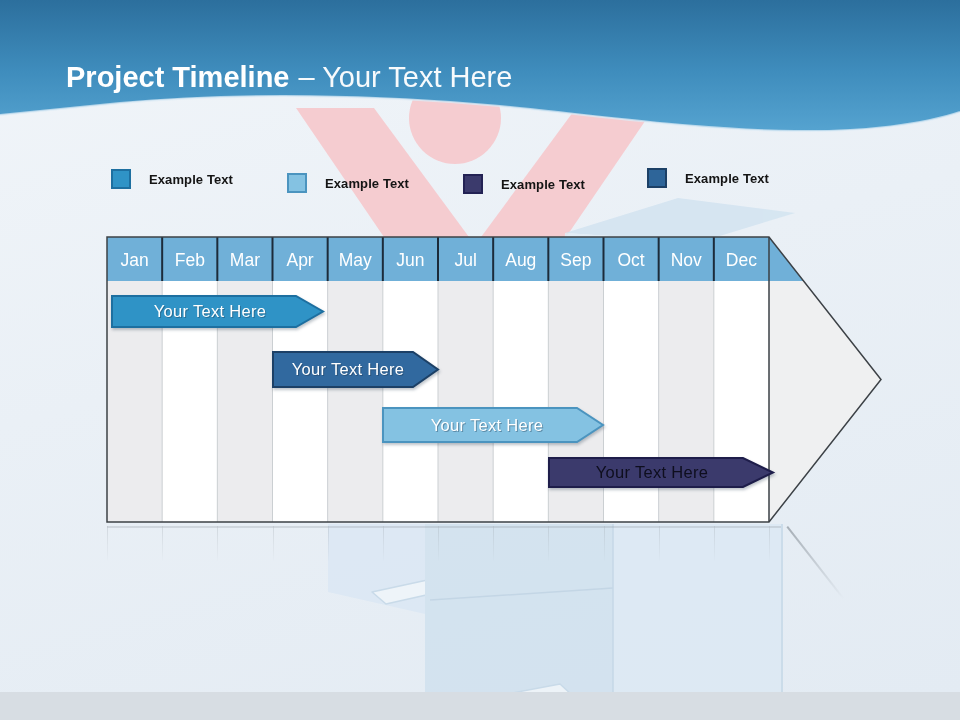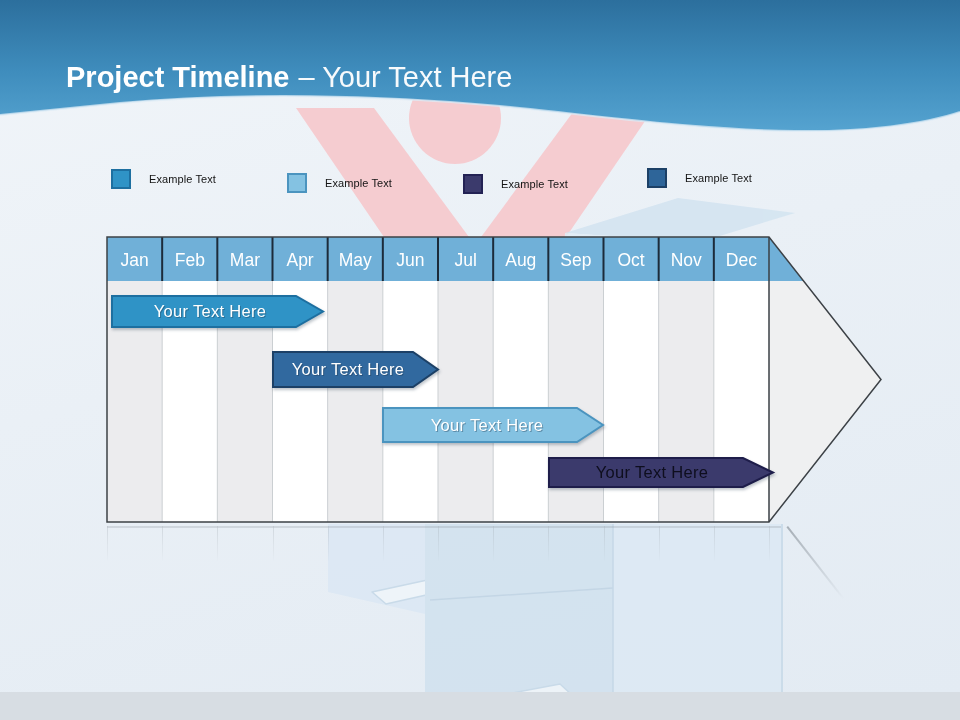--- a/index.html
+++ b/index.html
@@ -9,21 +9,21 @@
   svg{display:block;}
   svg text{font-family:"Liberation Sans",sans-serif;}
 
   
   .title{position:absolute;left:66px;top:61px;z-index:3;color:#ffffff;font-size:29px;white-space:nowrap;}
   .t-bold{font-weight:700;}
   .t-rest{font-weight:400;margin-left:9px;opacity:.96;}
 
   
   .legend-item{position:absolute;z-index:3;display:flex;align-items:center;gap:17px;}
-  .legend-label{font-weight:400;font-size:11px;color:#141414;letter-spacing:.1px;}
+  .legend-label{font-weight:700;font-size:13px;color:#141414;letter-spacing:.1px;}
 
   
   .month-label{fill:#ffffff;font-size:17.5px;text-anchor:middle;}
   .bar-label{font-size:16.5px;text-anchor:middle;letter-spacing:.3px;}
   .txt-shadow{filter:drop-shadow(1px 1.5px .6px rgba(30,50,70,.38));}
   .bar-shadow{filter:drop-shadow(1.5px 2px 1.5px rgba(40,60,80,.30));}
 
   
   .refl-stripes{position:absolute;left:107px;top:526px;width:674px;height:34px;z-index:4;
     border-top:2px solid rgba(130,140,148,.45);

